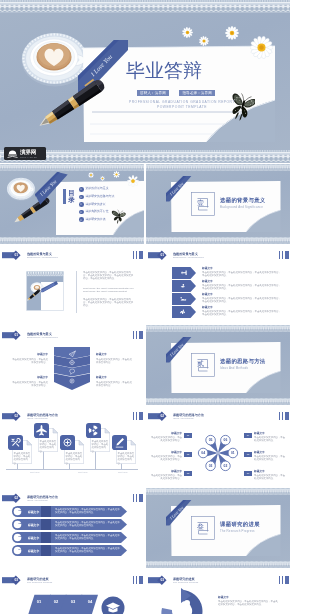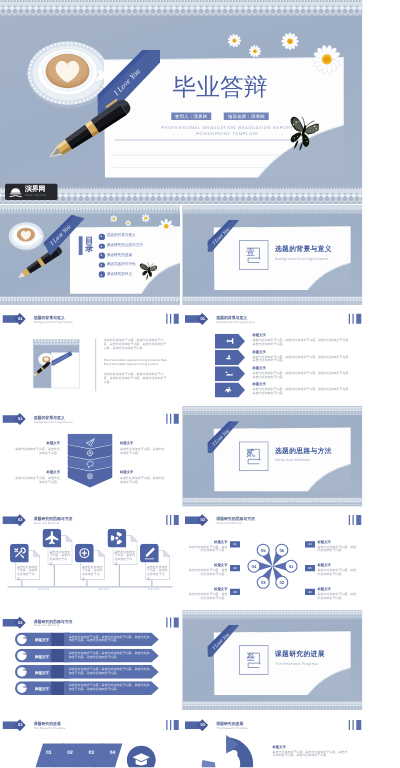--- a/index.html
+++ b/index.html
@@ -12,21 +12,21 @@
 .s-title{position:absolute;left:0;top:0;width:290px;height:163px;overflow:hidden;
   background:linear-gradient(160deg,#a5b4c8 0%,#9eaec5 45%,#a8b6c9 100%);}
 .lace{position:absolute;left:0;width:290px;height:13px;}
 .lace.top{top:0;}
 .lace.bot{bottom:0;}
 
 .cardsvg{position:absolute;left:80px;top:42px;width:200px;height:104px;}
 
 .ribbon{position:absolute;left:78px;top:40px;width:52px;height:52px;overflow:hidden;}
 
-.maintitle{position:absolute;left:126px;top:60px;width:100px;text-align:center;
+.maintitle{position:absolute;left:126px;top:60px;width:100px;text-align:left;
   font-size:19px;line-height:22px;color:#4a60a2;font-weight:400;letter-spacing:0px;}
 .subbar{position:absolute;top:90px;width:160px;left:96px;text-align:center;white-space:nowrap;}
 .subbar span{display:inline-block;background:#7285b8;color:#ffffff;font-size:3.5px;
   padding:1.2px 3px;margin:0 3px;letter-spacing:.2px;line-height:4px;vertical-align:top;}
 .en1{position:absolute;left:92px;top:100px;width:180px;text-align:center;color:#96a4c5;
   font-size:3.3px;line-height:4.6px;letter-spacing:.5px;}
 
 .wm{position:absolute;left:4px;top:147px;width:42px;height:13px;background:#26282d;
   border-radius:1.5px;}
 

